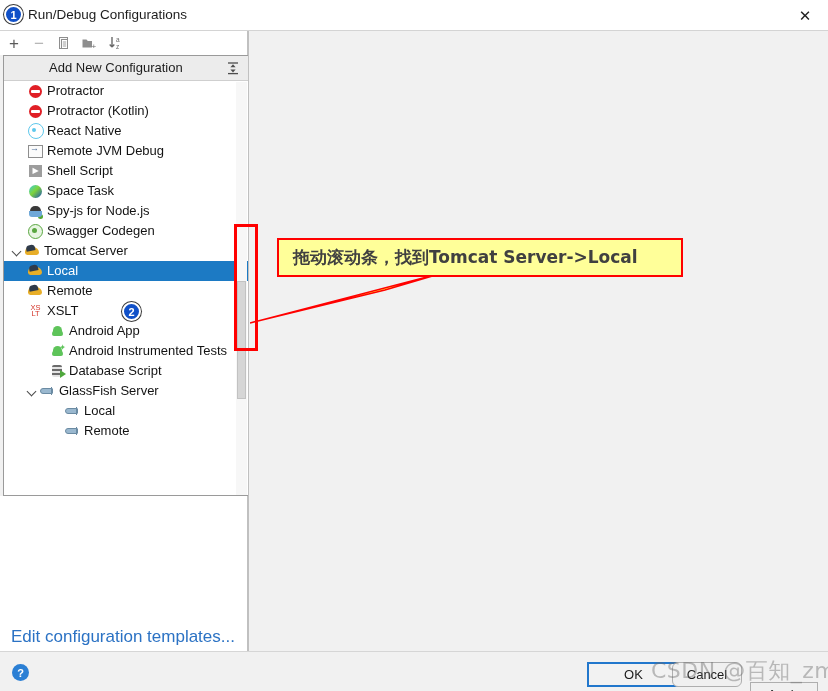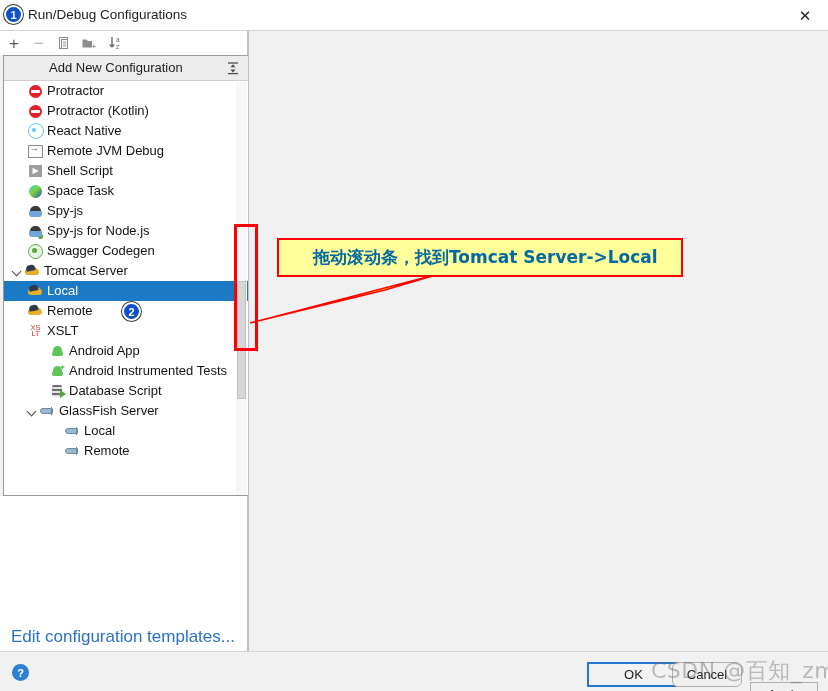--- a/index.html
+++ b/index.html
@@ -438,24 +438,23 @@
     border: 2px solid #ff0000;
     box-sizing: border-box;
     z-index: 32;
     display: flex;
     align-items: center;
   }
   #anno-text {
     padding-left: 14px;
     font-size: 17px;
     font-weight: bold;
-    color: #0369a1;
+    color: #404040;
     white-space: nowrap;
     font-family: "DejaVu Sans", sans-serif;
-    margin-left: 20px;
   }
   #anno-tail {
     position: absolute;
     left: 250px; top: 268px;
     width: 200px; height: 60px;
     z-index: 31;
     pointer-events: none;
   }
 
   
@@ -561,26 +560,20 @@
           <span class="rlabel">Shell Script</span>
         </div>
         <div class="row ind1">
           <span class="icon-box">
             <span class="ic-space"></span>
           </span>
           <span class="rlabel">Space Task</span>
         </div>
         <div class="row ind1">
           <span class="icon-box">
-            <span class="ic-spy"></span>
-          </span>
-          <span class="rlabel">Spy-js</span>
-        </div>
-        <div class="row ind1">
-          <span class="icon-box">
             <span class="ic-spy node">
               <span class="dot"></span>
             </span>
           </span>
           <span class="rlabel">Spy-js for Node.js</span>
         </div>
         <div class="row ind1">
           <span class="icon-box">
             <span class="ic-swagger"></span>
           </span>

